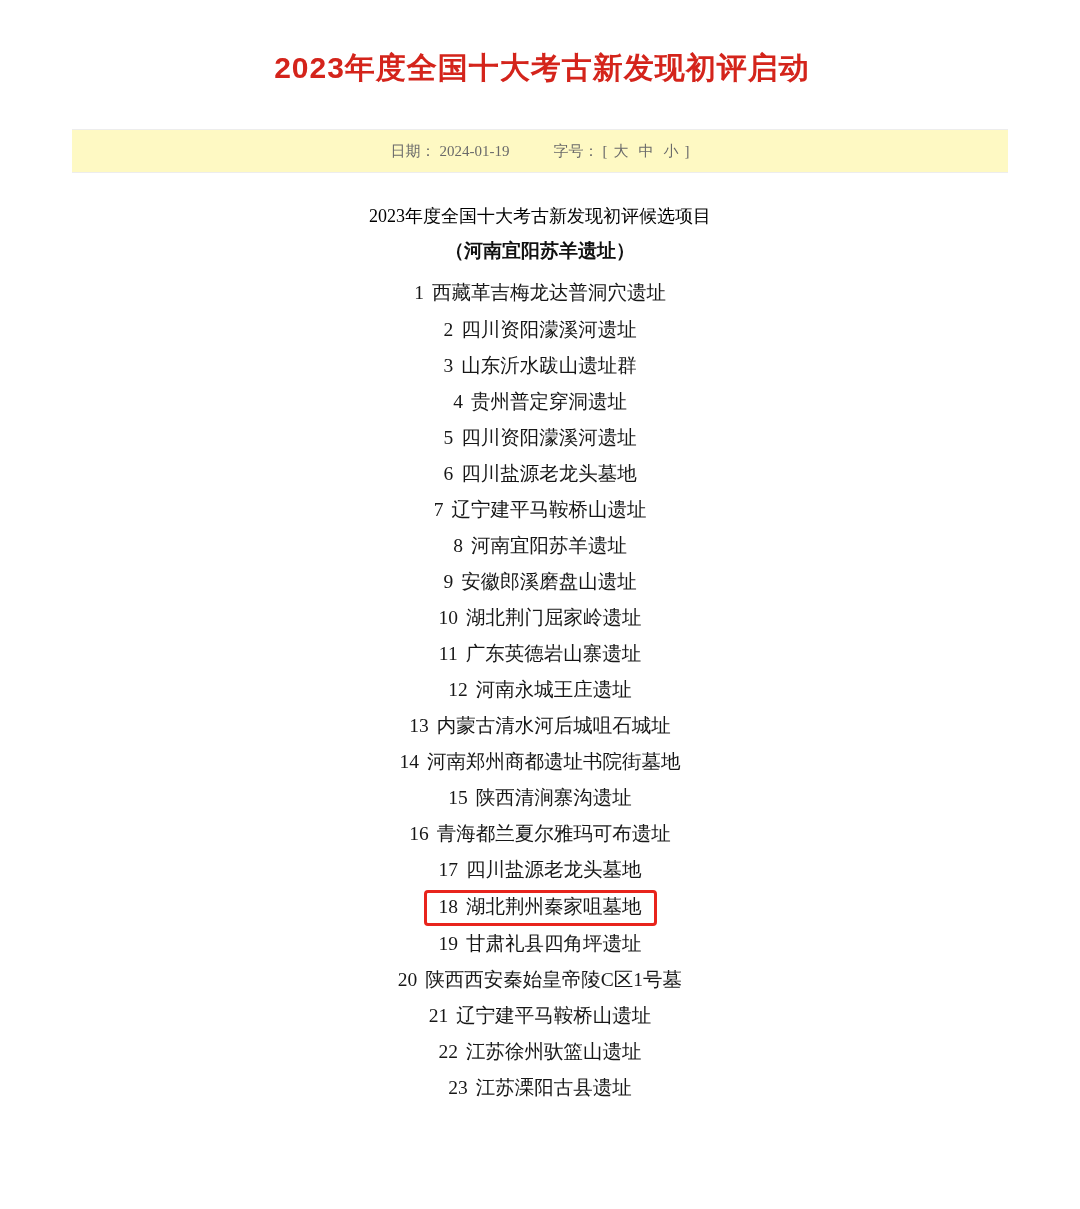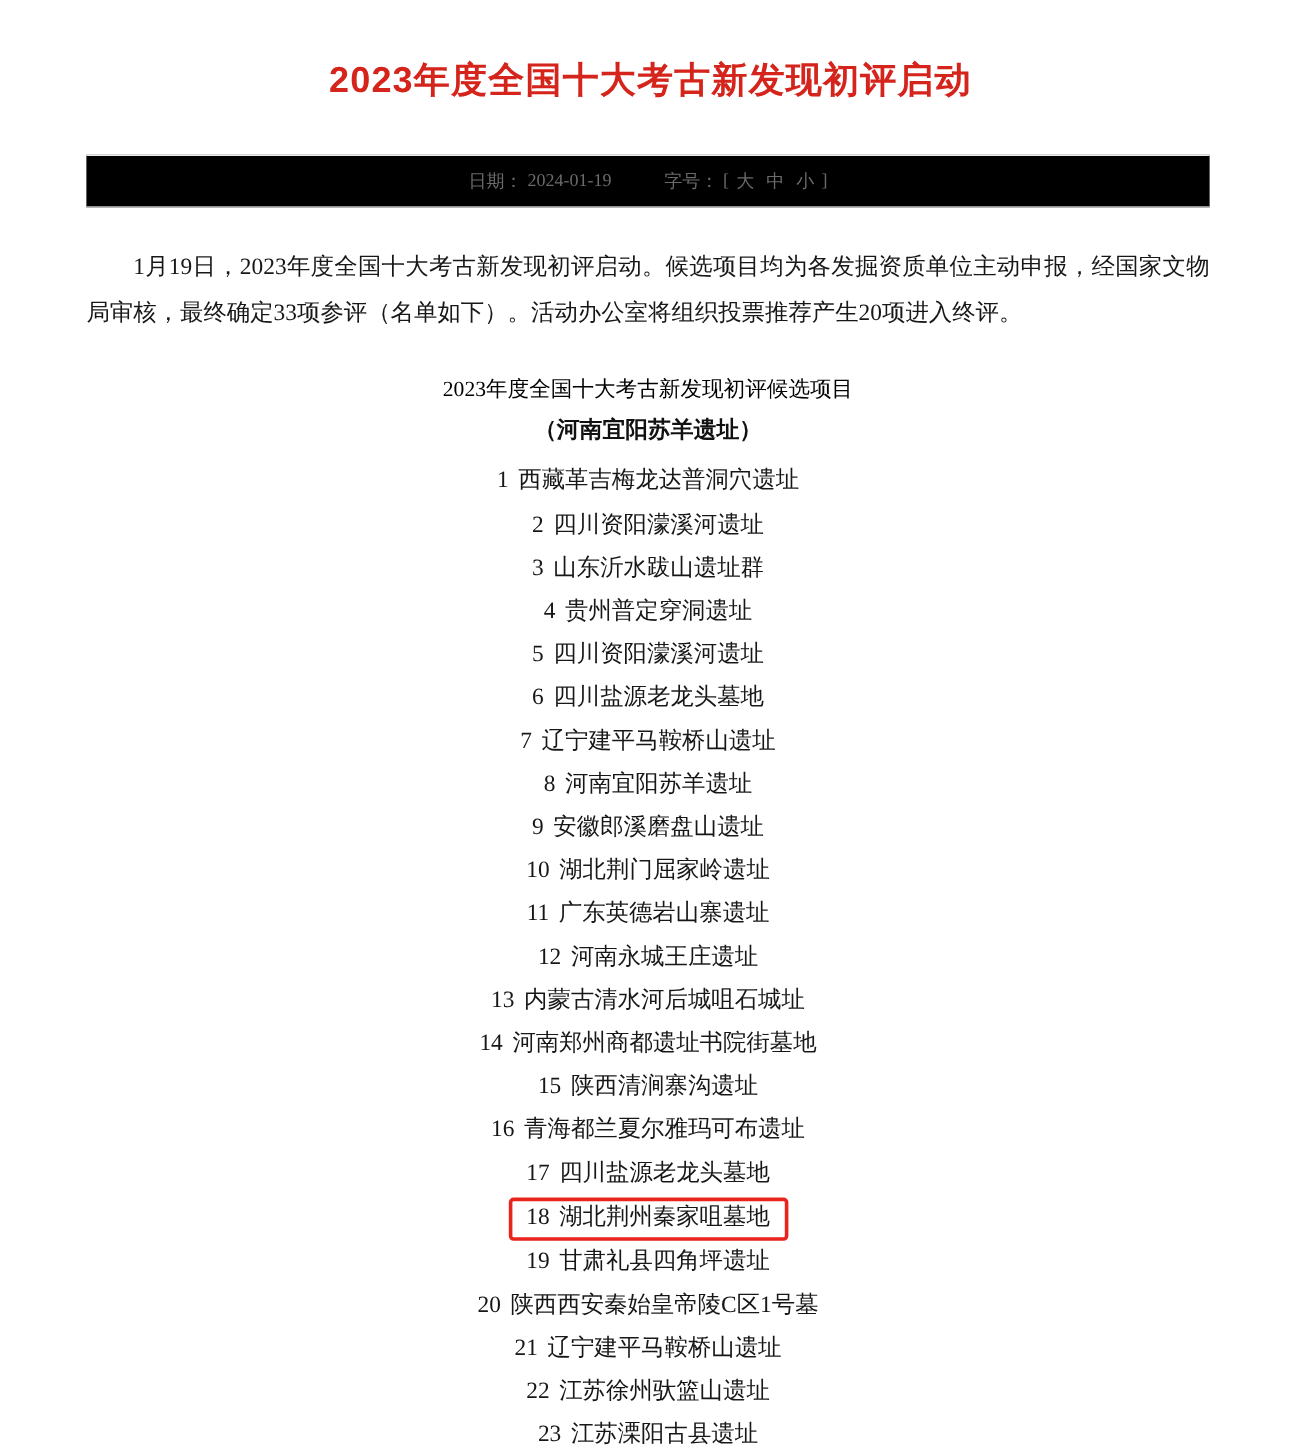--- a/index.html
+++ b/index.html
@@ -24,21 +24,21 @@
     color: #d4241b;
     font-size: 30px;
     font-weight: bold;
     letter-spacing: 1px;
     padding: 28px 56px 22px 60px;
     line-height: 1.3;
     font-family: "Liberation Sans", "DejaVu Sans", sans-serif;
   }
   .meta-bar {
     margin: 0 72px;
-    background: #000000;
+    background: #fef9c3;
     border-top: 1px solid #ededed;
     border-bottom: 1px solid #ededed;
     height: 42px;
     display: flex;
     align-items: center;
     justify-content: center;
     gap: 44px;
     font-size: 15px;
     color: #6a6a6a;
   }
@@ -128,21 +128,20 @@
       <span class="font-size-group">
         <span class="fs-bracket">[</span>
         <span class="fs-opt">大</span>
         <span class="fs-opt">中</span>
         <span class="fs-opt">小</span>
         <span class="fs-bracket">]</span>
       </span>
     </div>
   </div>
 
-  <p class="body-text">1月19日，2023年度全国十大考古新发现初评启动。候选项目均为各发掘资质单位主动申报，经国家文物局审核，最终确定33项参评（名单如下）。活动办公室将组织投票推荐产生20项进入终评。</p>
 
   <div class="list-block">
     <div class="list-title">2023年度全国十大考古新发现初评候选项目</div>
     <div class="list-subtitle">（河南宜阳苏羊遗址）</div>
     <div class="items" id="candidate-items">
         <div class="item"><span class="inner"><span class="num">1</span><span class="name">西藏革吉梅龙达普洞穴遗址</span></span></div>
         <div class="item"><span class="inner"><span class="num">2</span><span class="name">四川资阳濛溪河遗址</span></span></div>
         <div class="item"><span class="inner"><span class="num">3</span><span class="name">山东沂水跋山遗址群</span></span></div>
         <div class="item"><span class="inner"><span class="num">4</span><span class="name">贵州普定穿洞遗址</span></span></div>
         <div class="item"><span class="inner"><span class="num">5</span><span class="name">四川资阳濛溪河遗址</span></span></div>

